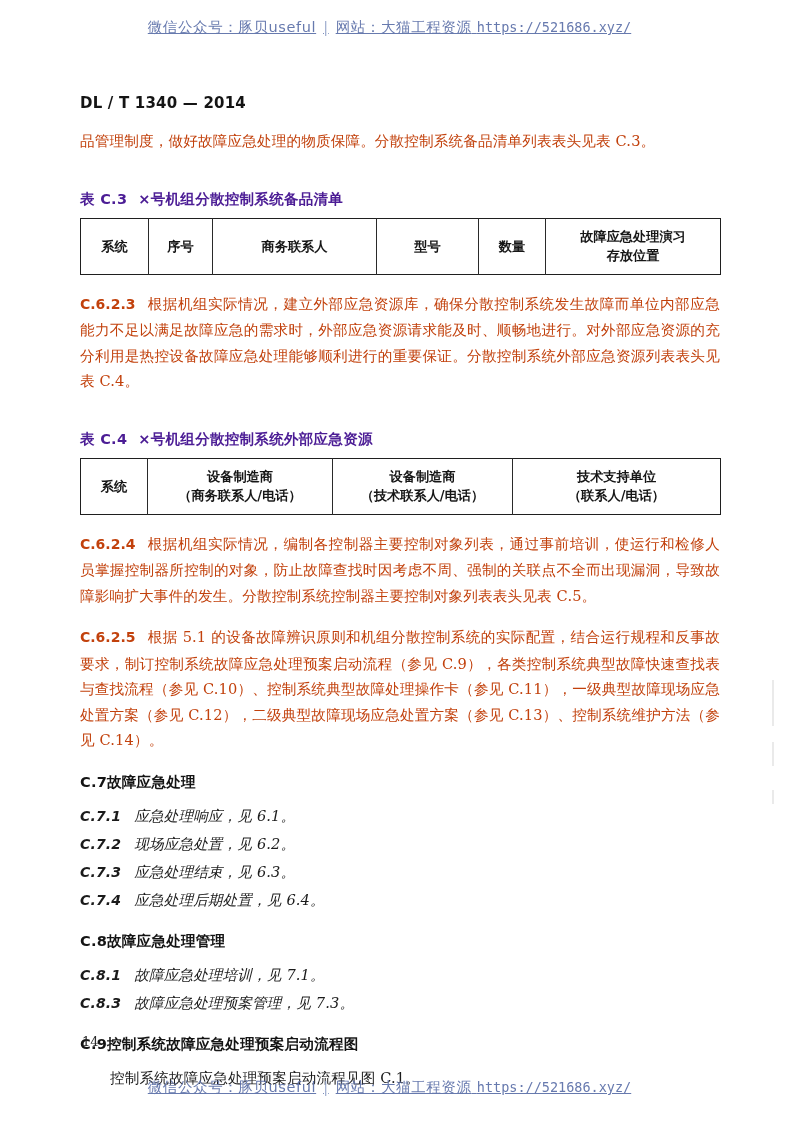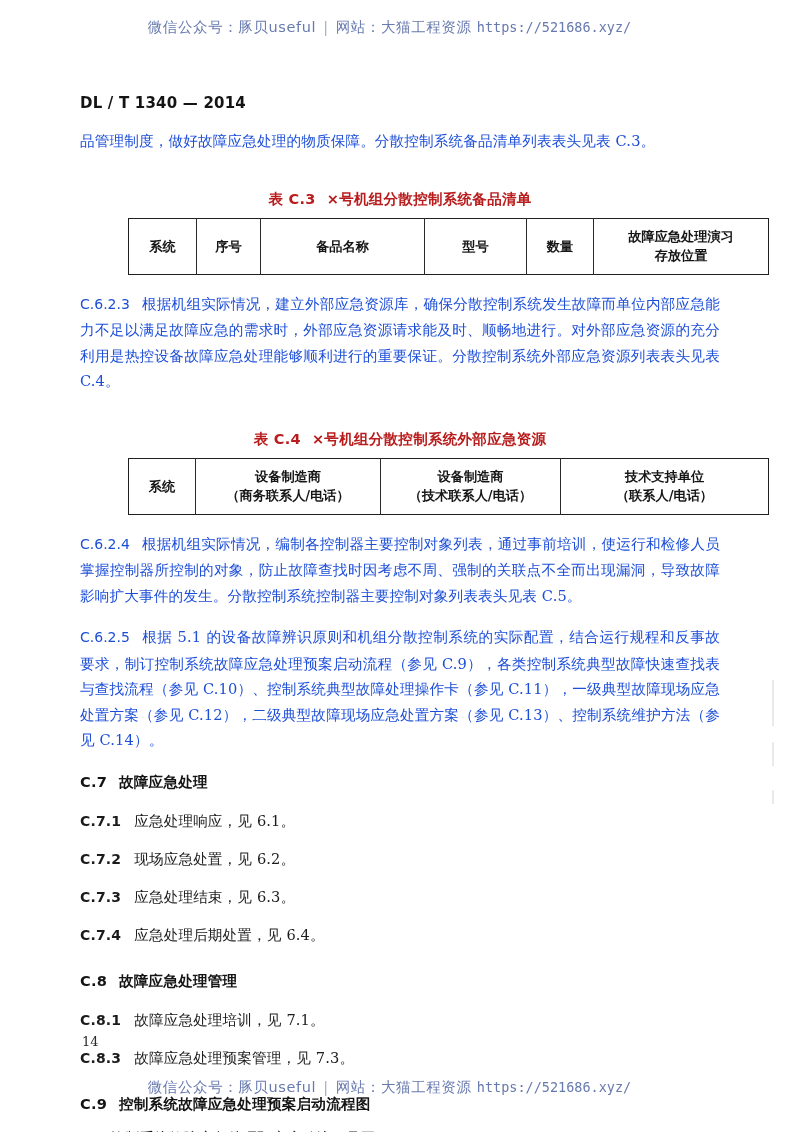--- a/index.html
+++ b/index.html
@@ -20,20 +20,21 @@
   .watermark {
     position: absolute;
     left: 0;
     width: 779px;
     text-align: center;
     color: #5b6fa8;
     font-size: 14.5px;
     letter-spacing: 0.6px;
     white-space: nowrap;
     opacity: 0.92;
+    text-decoration: underline;
   }
   .watermark-top { top: 18px; }
   .watermark-bottom { top: 1078px; }
   .wm-cn { font-family: "DejaVu Sans", "Liberation Sans", sans-serif; font-size: 14.5px; }
   .wm-sep { color: #93a3c9; padding: 0 7px; }
   .wm-url {
     font-family: "DejaVu Sans Mono", "Liberation Mono", monospace;
     font-size: 13.5px;
     letter-spacing: 0;
   }
@@ -62,50 +63,48 @@
     color: #141414;
   }
 
   p.body-text {
     margin: 16px 0 4px 0;
     font-size: 14.6px;
     line-height: 25.5px;
     text-align: justify;
     text-justify: inter-ideograph;
     letter-spacing: 0.15px;
-    color: #1d4ed8;
+    color: #c2410c;
   }
   .clause-num {
     font-family: "DejaVu Sans", "Liberation Sans", sans-serif;
-    font-weight: normal;
+    font-weight: bold;
     font-size: 14px;
     letter-spacing: 0;
   }
   .gap-sm { display: inline-block; width: 12px; }
 
   
   .table-block { margin: 15px 0 14px 0; }
   .table-caption {
-    text-align: center;
     font-family: "DejaVu Sans", "Liberation Sans", sans-serif;
     font-weight: bold;
     font-size: 14.5px;
     letter-spacing: 0.3px;
     margin-bottom: 9px;
-    color: #b91c1c;
+    color: #4c1d95;
     margin-top: 36px;
   }
   .cap-id { margin-right: 11px; }
 
   table.std-table {
     width: 640px;
     border-collapse: collapse;
     table-layout: fixed;
     border: 1.4px solid #1f1f1f;
-    margin-left: 48px;
   }
   table.std-table th {
     border-left: 1.1px solid #2a2a2a;
     border-right: 1.1px solid #2a2a2a;
     font-family: "DejaVu Sans", "Liberation Sans", sans-serif;
     font-weight: bold;
     font-size: 13.2px;
     line-height: 19px;
     text-align: center;
     vertical-align: middle;
@@ -119,27 +118,28 @@
 
   
   h3.sec-head {
     font-family: "DejaVu Sans", "Liberation Sans", sans-serif;
     font-weight: bold;
     font-size: 14.6px;
     margin: 20px 0 12px 0;
     letter-spacing: 0.2px;
     color: #141414;
   }
-  h3.sec-head .sec-num { margin-right: 12px; }
+  h3.sec-head .sec-num { }
 
   p.sub-item {
     margin: 0 0 4px 0;
     font-size: 14.6px;
-    line-height: 33px;
+    line-height: 23px;
     letter-spacing: 0.15px;
+    font-style: italic;
   }
   p.sub-item .sub-num {
     font-family: "DejaVu Sans", "Liberation Sans", sans-serif;
     font-weight: bold;
     font-size: 14px;
     margin-right: 13px;
   }
   p.indent-para {
     margin: 0;
     font-size: 14.6px;
@@ -190,21 +190,21 @@
             <col style="width:64px">
             <col style="width:164px">
           <col style="width:102px">
             <col style="width:67px">
             <col style="width:175px">
         </colgroup>
         <thead>
           <tr class="row-h-tall">
             <th>系统</th>
             <th>序号</th>
-            <th>备品名称</th>
+            <th>商务联系人</th>
             <th>型号</th>
             <th>数量</th>
             <th>
               <span>故障应急处理演习</span><br>
               <span>存放位置</span>
             </th>
           </tr>
         </thead>
       </table>
     </div>

